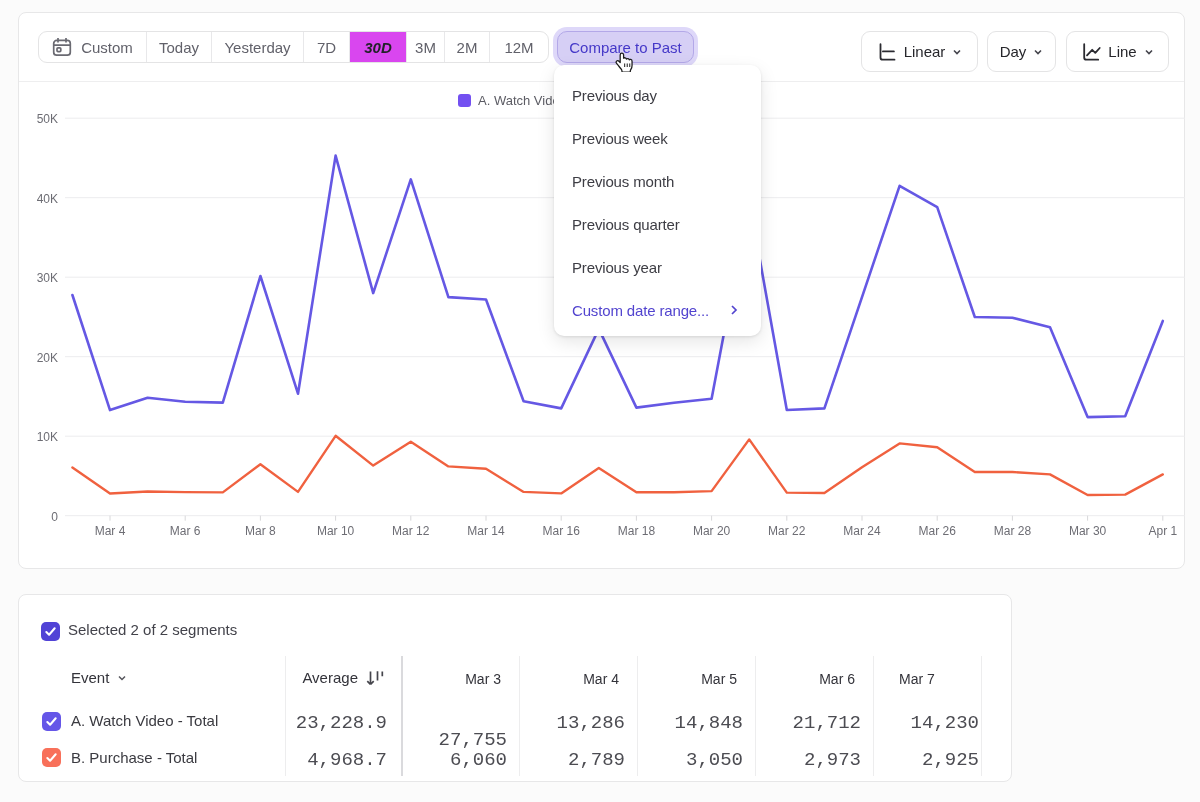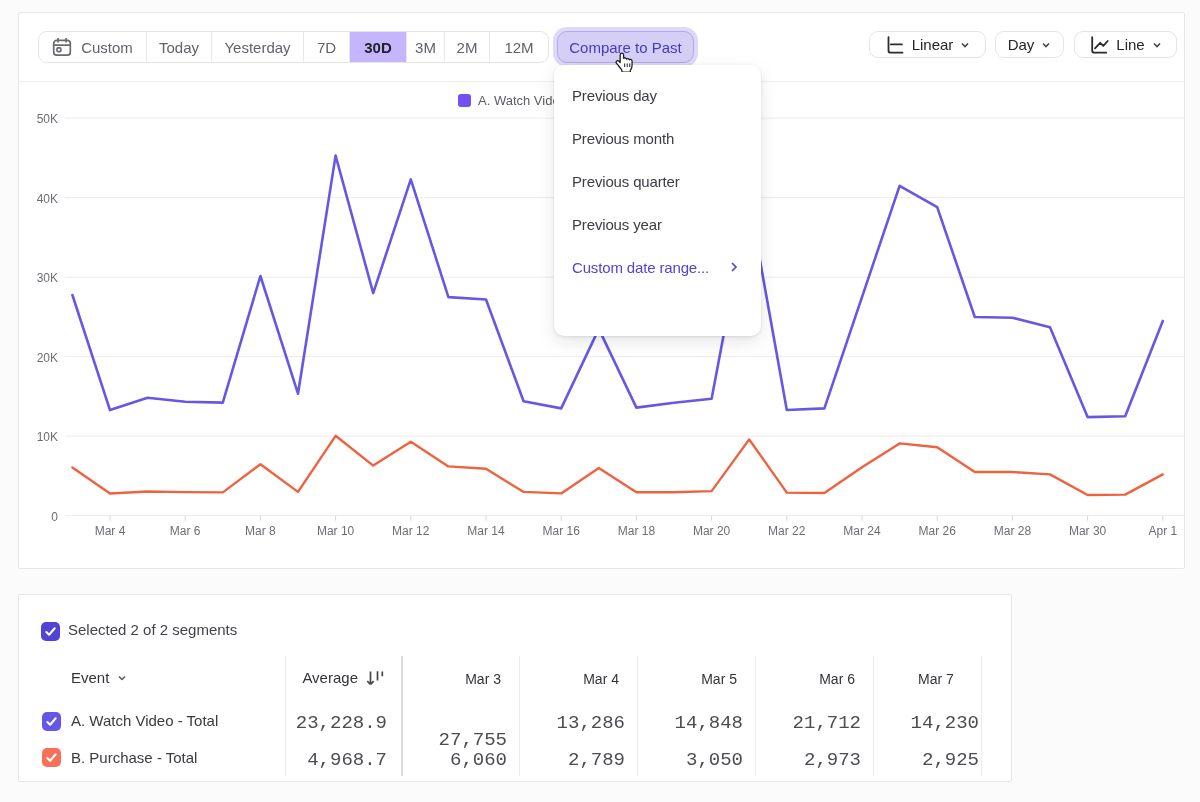--- a/index.html
+++ b/index.html
@@ -1,26 +1,26 @@
 <!DOCTYPE html>
 <html><head>
 <meta charset="utf-8">
 <style>
   * { margin:0; padding:0; box-sizing:border-box; }
   html,body { width:1200px; height:802px; background:#fbfbfb; font-family:"Liberation Sans",sans-serif; overflow:hidden; position:relative; }
-  .card { position:absolute; background:#fff; border:1px solid #e7e7e8; border-radius:2px; }
+  .card { position:absolute; background:#fff; border:1px solid #e7e7e8; border-radius:8px; }
   #chartcard { left:18px; top:12px; width:1167px; height:557px; }
   #tablecard { left:18px; top:594px; width:994px; height:188px; overflow:hidden; }
   
   .seg { position:absolute; left:19px; top:18px; height:32px; display:flex; border:1px solid #e4e4e5; border-radius:9px; background:#fff; overflow:hidden; }
   .seg .it { display:flex; align-items:center; justify-content:center; font-size:15px; color:#61616a; border-right:1px solid #e8e8ea; white-space:nowrap; }
   .seg .it:last-child { border-right:none; }
-  .seg .sel { background:#c4b5fd; color:#222228; font-weight:bold; }
+  .seg .sel { background:#d946ef; color:#222228; font-weight:bold;font-style:italic; }
   #cmp { position:absolute; left:538px; top:18px; width:137px; height:32px; background:#d6cff5; border:1px solid #b3a8e8; border-radius:10px; color:#4538c8; font-size:15px; display:flex; align-items:center; justify-content:center; box-shadow:0 0 0 4px #ded8f9; }
-  .rbtn { position:absolute; top:18px; height:27px; border:1px solid #e4e4e5; border-radius:9px; background:#fff; display:flex; align-items:center; justify-content:center; gap:7px; font-size:15px; color:#26262b;margin-left:8px; }
+  .rbtn { position:absolute; top:18px; height:41px; border:1px solid #e4e4e5; border-radius:9px; background:#fff; display:flex; align-items:center; justify-content:center; gap:7px; font-size:15px; color:#26262b; }
   .chev { width:10px; height:10px; }
   #toolbar { position:absolute; left:0; top:0px; width:100%; height:64px; }
   #tbline { position:absolute; left:19px; top:81px; width:1165px; height:1px; background:#eeeeef; }
   
   .leg { position:absolute; top:93px; height:14px; display:flex; align-items:center; gap:7px; font-size:13px; color:#5c5c64; }
   .leg .sq { width:13px; height:13px; border-radius:3px; }
   
   #menu { position:absolute; left:554px; top:65px; width:207px; height:271px; background:#fff; border-radius:10px; box-shadow:0 1px 3px rgba(0,0,0,0.10), 0 6px 18px rgba(0,0,0,0.10); padding-top:9px; z-index:30; }
   #menu .mi { height:43px; display:flex; align-items:center; padding-left:18px; font-size:15px; letter-spacing:-0.15px; color:#3d3d44; }
   #menu .mi.purple { color:#5244cf; position:relative; }
@@ -143,20 +143,21 @@
 
   <polyline stroke="#6558e4" stroke-width="2.6" stroke-linejoin="round" stroke-linecap="round" points="72.4,295.0 110.0,410.1 147.6,397.7 185.2,401.7 222.8,402.6 260.4,276.0 298.0,393.7 335.6,155.6 373.2,293.1 410.8,179.4 448.4,297.1 486.0,299.5 523.6,401.2 561.2,408.4 598.8,328.9 636.4,407.6 674.0,402.8 711.6,398.8 749.2,200.1 786.8,410.0 824.4,408.4 862.0,297.1 899.6,185.8 937.2,207.2 974.8,317.0 1012.4,317.7 1050.0,327.3 1087.6,417.1 1125.2,416.3 1162.8,320.9"></polyline>
   <polyline stroke="#f0613f" stroke-width="2.4" stroke-linejoin="round" stroke-linecap="round" points="72.4,467.5 110.0,493.5 147.6,491.5 185.2,492.1 222.8,492.4 260.4,464.2 298.0,491.9 335.6,435.8 373.2,465.6 410.8,441.8 448.4,466.4 486.0,468.8 523.6,491.9 561.2,493.4 598.8,468.0 636.4,492.2 674.0,492.2 711.6,491.1 749.2,439.4 786.8,492.6 824.4,493.0 862.0,467.2 899.6,443.4 937.2,447.3 974.8,472.0 1012.4,472.0 1050.0,474.4 1087.6,495.0 1125.2,494.6 1162.8,474.4"></polyline>
 </svg>
 
 <div class="leg" style="left:458px;"><span class="sq" style="background:#7350f1;"></span>A. Watch Video - Total</div>
 <div class="leg" style="left:628px;"><span class="sq" style="background:#fa7458;"></span>B. Purchase - Total</div>
 
 <div id="menu">
   <div class="mi">Previous day</div>
+  <div class="mi">Previous week</div>
   <div class="mi">Previous month</div>
   <div class="mi">Previous quarter</div>
   <div class="mi">Previous year</div>
   <div class="mi purple">Custom date range...
     <svg style="position:absolute; right:21px; top:15px;" width="12" height="12" viewBox="0 0 12 12" fill="none" stroke="#5244cf" stroke-width="1.7">
         <path d="M4 2l4 4-4 4"></path>
       </svg>
   </div>
 </div>
 
@@ -192,21 +193,21 @@
   <div class="hdr" style="left:248px; top:74px; width:91px; text-align:right; font-size:15px;">Average</div>
   <svg style="position:absolute; left:347px; top:75px;" width="20" height="17" viewBox="0 0 20 17" fill="none" stroke="#45454c" stroke-width="1.7">
     <path d="M4.5 1.5v13M4.5 14.5l-3.2-3.4M4.5 14.5l3.2-3.4"></path>
       <path d="M11.5 1.2v9.3"></path>
       <path d="M16.3 1.6v4.6"></path>
   </svg>
   <div class="hdr" style="left:408px; top:76px; width:74px; text-align:right;">Mar 3</div>
   <div class="hdr" style="left:526px; top:76px; width:74px; text-align:right;">Mar 4</div>
   <div class="hdr" style="left:644px; top:76px; width:74px; text-align:right;">Mar 5</div>
   <div class="hdr" style="left:762px; top:76px; width:74px; text-align:right;">Mar 6</div>
-  <div class="hdr" style="left:880px; top:76px; width:74px; text-align:center;">Mar 7</div>
+  <div class="hdr" style="left:880px; top:76px; width:74px; text-align:left;">Mar 7</div>
   <div class="hdr" style="left:998px; top:76px; width:74px; text-align:right;">Mar 8</div>
   <div class="hdr" style="left:1114px; top:76px; width:74px; text-align:right;">Mar 9</div>
 
   <div class="cb" style="left:23px; top:117px; background:#6556e8;">
     <svg width="13" height="13" viewBox="0 0 14 14" fill="none" stroke="#fff" stroke-width="2.2" stroke-linecap="round" stroke-linejoin="round">
         <path d="M2.5 7.5l3 3 6-7"></path>
       </svg>
   </div>
   <div class="ev" style="top:117px;">A. Watch Video - Total</div>
   <div class="num" style="left:268px; top:117px; width:100px;">23,228.9</div>

